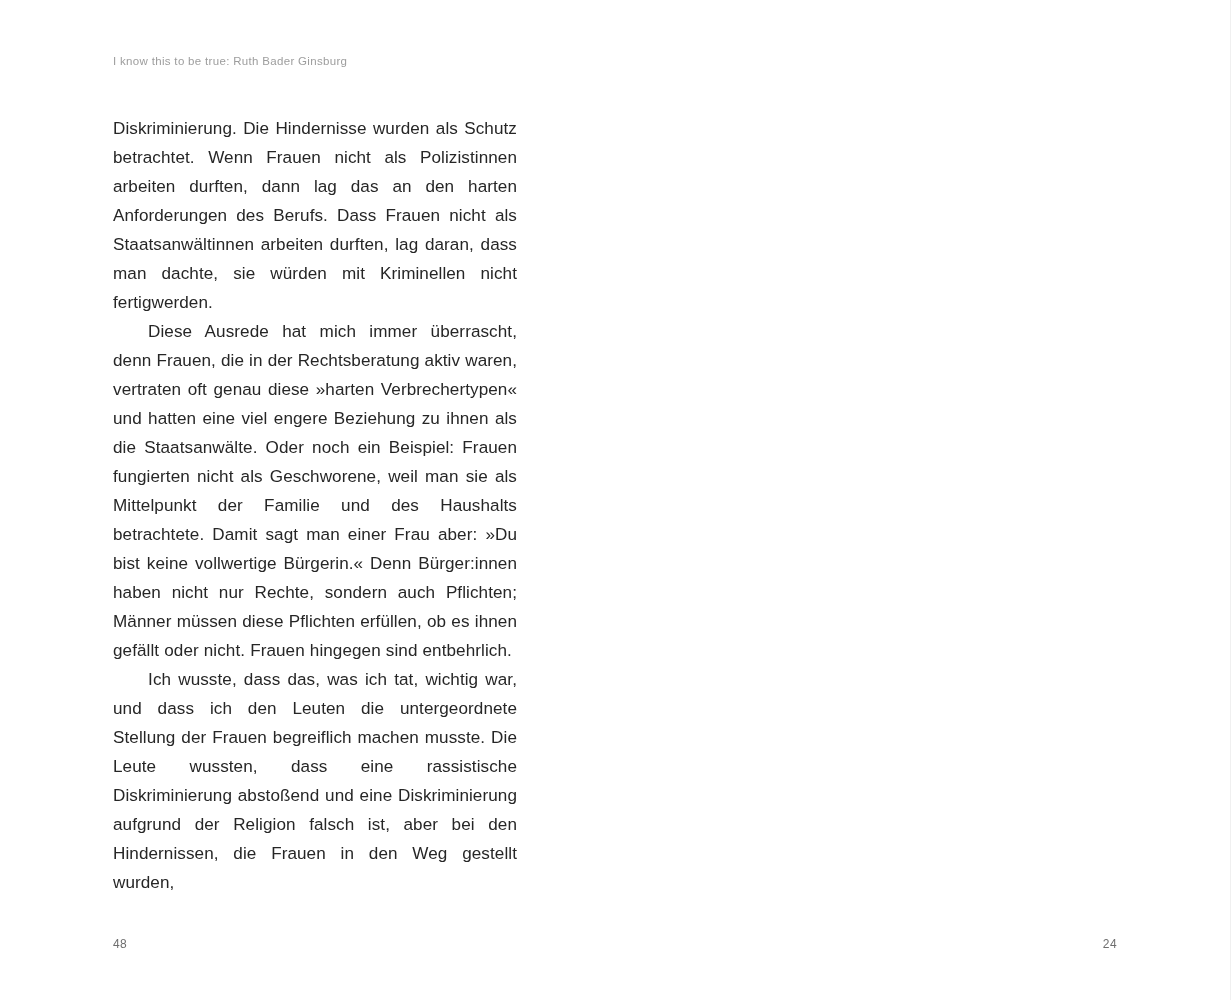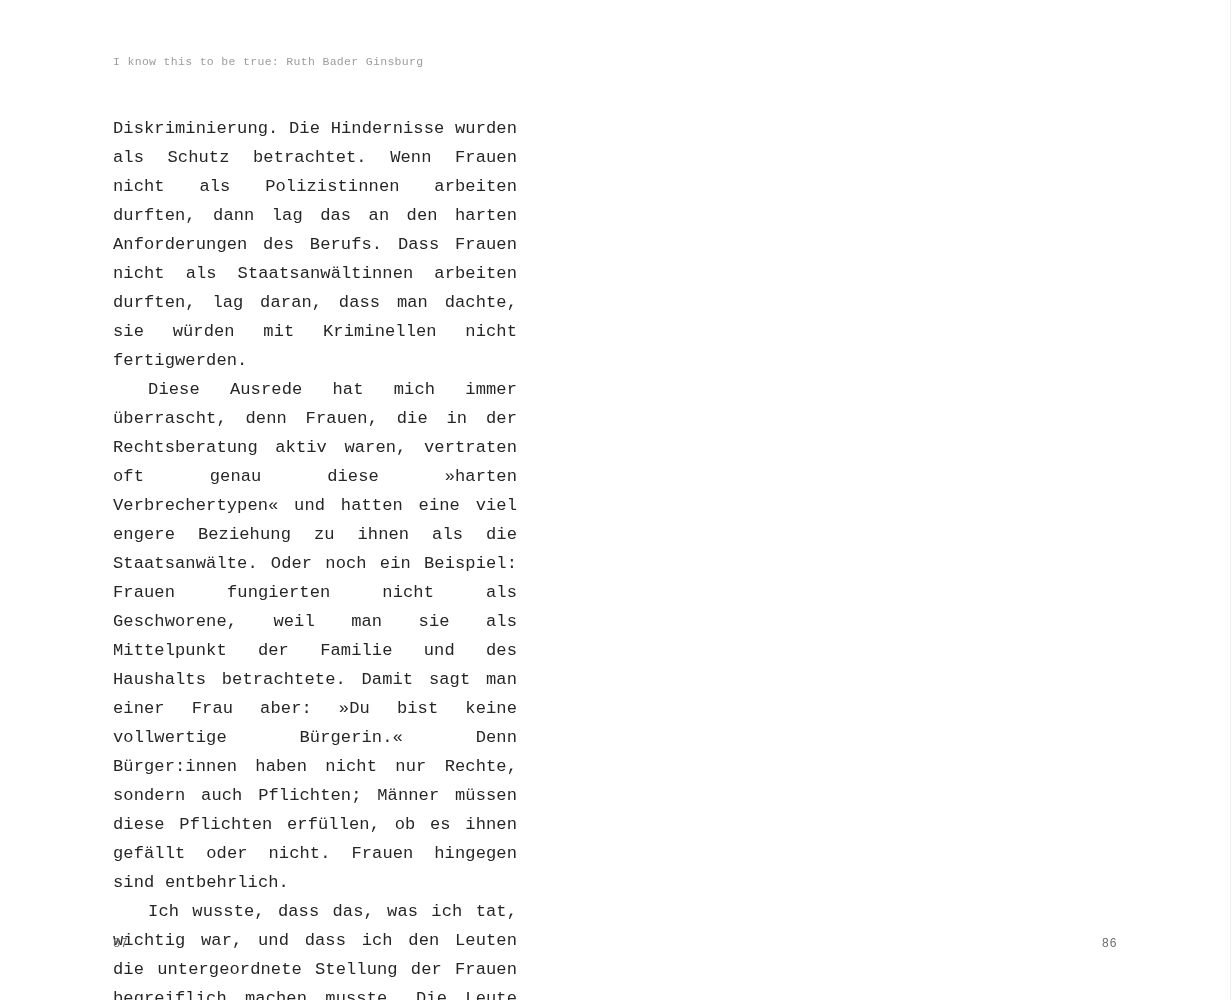--- a/index.html
+++ b/index.html
@@ -8,21 +8,21 @@
     padding: 0;
     background: #ffffff;
   }
 
   .spread {
     position: relative;
     width: 1231px;
     height: 1000px;
     background: #ffffff;
     overflow: hidden;
-    font-family: Liberation Mono, monospace;
+    font-family: Liberation Sans, sans-serif;
     -webkit-font-smoothing: antialiased;
   }
 
   
   .page {
     position: absolute;
     top: 0;
     height: 1000px;
   }
   .page-left  { left: 0px;   width: 616px; }
@@ -94,23 +94,23 @@
   <div class="page page-left">
 
     <div class="running-head">I know this to be true: Ruth Bader Ginsburg</div>
 
     <div class="textblock">
       <p>Diskriminierung. Die Hindernisse wurden als Schutz betrachtet. Wenn Frauen nicht als Polizistinnen arbeiten durften, dann lag das an den harten Anforderungen des Berufs. Dass Frauen nicht als Staatsanwältinnen arbeiten durften, lag daran, dass man dachte, sie würden mit Kriminellen nicht fertigwerden.</p>
       <p class="indent">Diese Ausrede hat mich immer überrascht, denn Frauen, die in der Rechtsberatung aktiv waren, vertraten oft genau diese »harten Verbrechertypen« und hatten eine viel engere Beziehung zu ihnen als die Staatsanwälte. Oder noch ein Beispiel: Frauen fungierten nicht als Geschworene, weil man sie als Mittelpunkt der Familie und des Haushalts betrachtete. Damit sagt man einer Frau aber: »Du bist keine vollwertige Bürgerin.« Denn Bürger:innen haben nicht nur Rechte, sondern auch Pflichten; Männer müssen diese Pflichten erfüllen, ob es ihnen gefällt oder nicht. Frauen hingegen sind entbehrlich.</p>
       <p class="indent">Ich wusste, dass das, was ich tat, wichtig war, und dass ich den Leuten die untergeordnete Stellung der Frauen begreiflich machen musste. Die Leute wussten, dass eine rassistische Diskriminierung abstoßend und eine Diskriminierung aufgrund der Religion falsch ist, aber bei den Hindernissen, die Frauen in den Weg gestellt wurden,</p>
     </div>
 
-    <div class="folio">87</div>
+    <div class="folio">48</div>
   </div>
 
   <div class="page page-right">
 
-    <div class="folio">86</div>
+    <div class="folio">24</div>
 
     <div class="page-edge"></div>
   </div>
 
 </div>
 
 </body></html>

